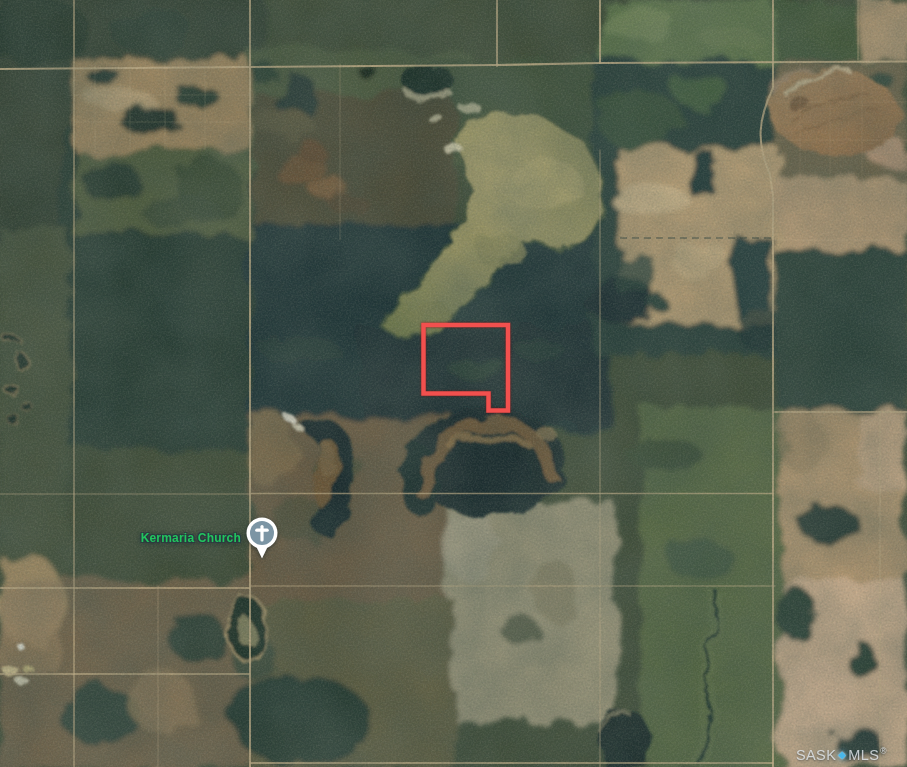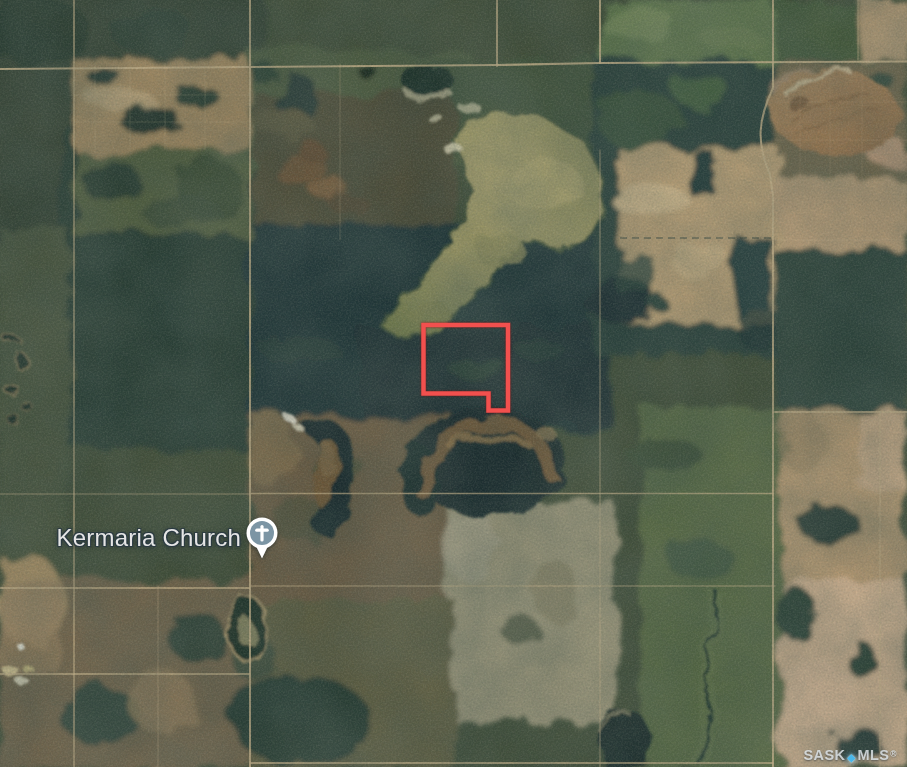--- a/index.html
+++ b/index.html
@@ -8,31 +8,31 @@
     font-family:"Liberation Sans", sans-serif;cursor:grab;background:#3e4b36;
   }
   .map-svg,.overlay-svg{position:absolute;inset:0;display:block;}
   .overlay-svg{pointer-events:none;}
   
   .poi{
     position:absolute;top:514px;left:0;width:280px;height:48px;
     display:flex;justify-content:flex-end;align-items:center;gap:3px;
   }
   .poi-label{
-    color:#e5e5e5;font-size:24px;font-weight:400;letter-spacing:.2px;white-space:nowrap;
+    color:#22c55e;font-size:12px;font-weight:700;letter-spacing:.2px;white-space:nowrap;
     text-shadow:
       -1px -1px 0 rgba(42,58,66,.85), 1px -1px 0 rgba(42,58,66,.85),
       -1px  1px 0 rgba(42,58,66,.85), 1px  1px 0 rgba(42,58,66,.85),
       0 0 4px rgba(42,58,66,.95), 0 2px 5px rgba(25,38,45,.6);
   }
   .pin{width:36px;height:46px;filter:drop-shadow(0 1.5px 2px rgba(15,25,30,.55));}
   
   .watermark{
-    position:absolute;right:10px;bottom:4px;display:flex;align-items:flex-end;
-    font-weight:700;font-size:14.5px;letter-spacing:.4px;
+    position:absolute;right:20px;bottom:4px;display:flex;align-items:center;
+    font-weight:400;font-size:14.5px;letter-spacing:.4px;
     color:rgba(228,234,238,.82);text-shadow:0 1px 2px rgba(25,35,45,.55);
     user-select:none;
   }
   .watermark .diamond{
     font-size:10px;line-height:1;margin:0 2px;color:#49b7ea;
     text-shadow:0 0 2px #eaf7ff, 0 0 6px rgba(110,205,255,.95);
   }
   .watermark .reg{font-size:8.5px;position:relative;top:-4px;margin-left:1px;}
 </style>
 </head>

